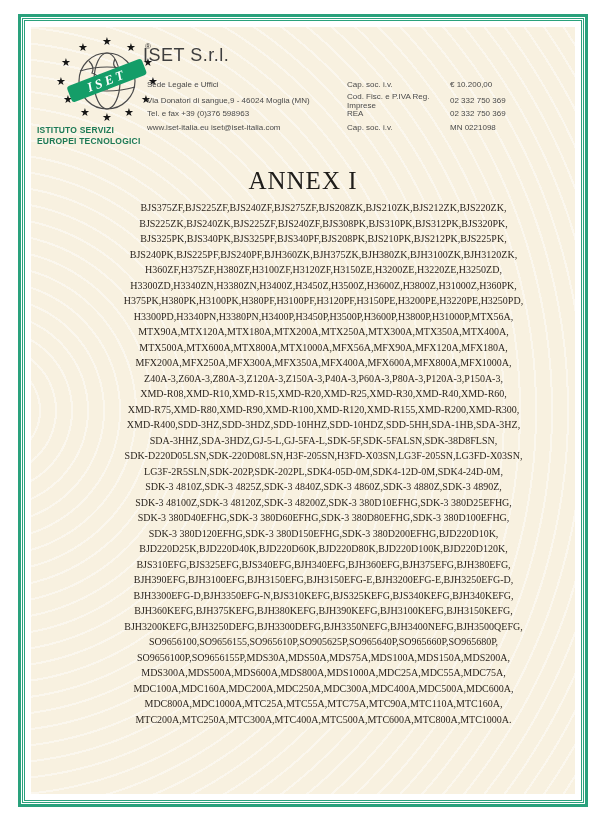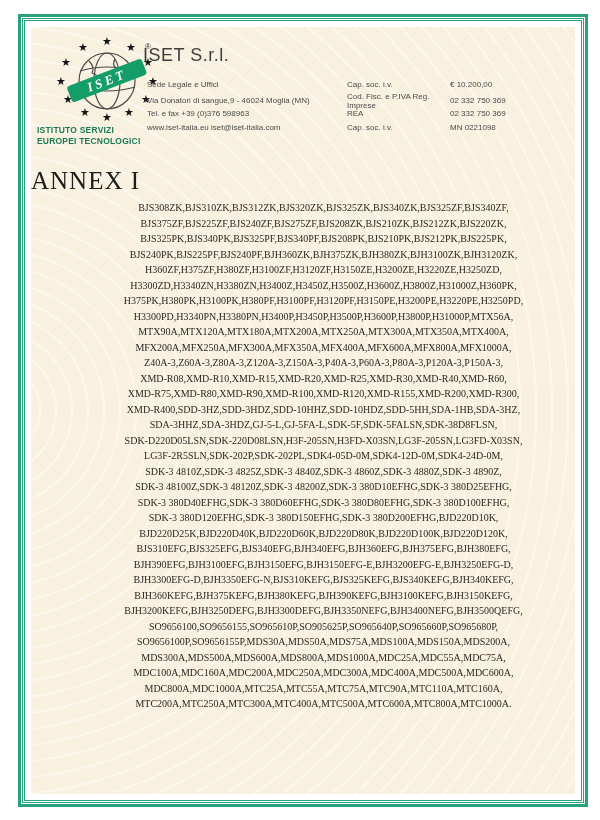--- a/index.html
+++ b/index.html
@@ -18,21 +18,21 @@
   .logo-art { position:absolute; left:0; top:0; width:124px; height:88px; }
   .org-name { position:absolute; left:-8px; top:90px; width:140px; text-align:left;
               color:#1e7a56; font-weight:bold; font-size:8.5px; line-height:10.5px; letter-spacing:.2px; }
 
   .company-name { position:absolute; left:112px; top:18px; font-size:18px; color:#3e3e3e; letter-spacing:.5px; }
   .info-grid { position:absolute; left:116px; top:50px; width:404px; font-size:8px; color:#4a4a4a; }
   .info-row { display:grid; grid-template-columns:200px 103px 1fr; height:14.5px; align-items:center; }
   .info-link { color:#4a4a4a; }
 
   
-  .title { position:absolute; left:0; right:0; top:140px; text-align:left;
+  .title { position:absolute; left:0; right:0; top:140px; text-align:center;
            font-family:"Liberation Serif", serif; font-size:25px; letter-spacing:1px; color:#1f1d1a; }
   .codes { position:absolute; left:87px; right:46px; top:173px; text-align:center;
            font-family:"Liberation Serif", serif; font-size:10px; line-height:15.5px; color:#2c2620; }
   .code-line { white-space:nowrap; }
 </style>
 </head>
 <body>
 
 <div class="canvas" style="--green:#2aa17c">
   <div class="frame">
@@ -104,29 +104,30 @@
                 <span class="info-link">iset@iset-italia.com</span>
               </span>
               <span>Cap. soc. i.v.</span>
               <span>MN 0221098</span>
             </div>
           </div>
 
           <div class="title">ANNEX I</div>
 
           <div class="codes">
-            <div class="code-line">BJS308ZK,BJS310ZK,BJS312ZK,BJS320ZK,BJS325ZK,BJS340ZK,BJS325ZF,BJS340ZF,</div>
             <div class="code-line">BJS375ZF,BJS225ZF,BJS240ZF,BJS275ZF,BJS208ZK,BJS210ZK,BJS212ZK,BJS220ZK,</div>
+            <div class="code-line">BJS225ZK,BJS240ZK,BJS225ZF,BJS240ZF,BJS308PK,BJS310PK,BJS312PK,BJS320PK,</div>
             <div class="code-line">BJS325PK,BJS340PK,BJS325PF,BJS340PF,BJS208PK,BJS210PK,BJS212PK,BJS225PK,</div>
             <div class="code-line">BJS240PK,BJS225PF,BJS240PF,BJH360ZK,BJH375ZK,BJH380ZK,BJH3100ZK,BJH3120ZK,</div>
             <div class="code-line">H360ZF,H375ZF,H380ZF,H3100ZF,H3120ZF,H3150ZE,H3200ZE,H3220ZE,H3250ZD,</div>
             <div class="code-line">H3300ZD,H3340ZN,H3380ZN,H3400Z,H3450Z,H3500Z,H3600Z,H3800Z,H31000Z,H360PK,</div>
             <div class="code-line">H375PK,H380PK,H3100PK,H380PF,H3100PF,H3120PF,H3150PE,H3200PE,H3220PE,H3250PD,</div>
             <div class="code-line">H3300PD,H3340PN,H3380PN,H3400P,H3450P,H3500P,H3600P,H3800P,H31000P,MTX56A,</div>
             <div class="code-line">MTX90A,MTX120A,MTX180A,MTX200A,MTX250A,MTX300A,MTX350A,MTX400A,</div>
+            <div class="code-line">MTX500A,MTX600A,MTX800A,MTX1000A,MFX56A,MFX90A,MFX120A,MFX180A,</div>
             <div class="code-line">MFX200A,MFX250A,MFX300A,MFX350A,MFX400A,MFX600A,MFX800A,MFX1000A,</div>
             <div class="code-line">Z40A-3,Z60A-3,Z80A-3,Z120A-3,Z150A-3,P40A-3,P60A-3,P80A-3,P120A-3,P150A-3,</div>
             <div class="code-line">XMD-R08,XMD-R10,XMD-R15,XMD-R20,XMD-R25,XMD-R30,XMD-R40,XMD-R60,</div>
             <div class="code-line">XMD-R75,XMD-R80,XMD-R90,XMD-R100,XMD-R120,XMD-R155,XMD-R200,XMD-R300,</div>
             <div class="code-line">XMD-R400,SDD-3HZ,SDD-3HDZ,SDD-10HHZ,SDD-10HDZ,SDD-5HH,SDA-1HB,SDA-3HZ,</div>
             <div class="code-line">SDA-3HHZ,SDA-3HDZ,GJ-5-L,GJ-5FA-L,SDK-5F,SDK-5FALSN,SDK-38D8FLSN,</div>
             <div class="code-line">SDK-D220D05LSN,SDK-220D08LSN,H3F-205SN,H3FD-X03SN,LG3F-205SN,LG3FD-X03SN,</div>
             <div class="code-line">LG3F-2R5SLN,SDK-202P,SDK-202PL,SDK4-05D-0M,SDK4-12D-0M,SDK4-24D-0M,</div>
             <div class="code-line">SDK-3 4810Z,SDK-3 4825Z,SDK-3 4840Z,SDK-3 4860Z,SDK-3 4880Z,SDK-3 4890Z,</div>
             <div class="code-line">SDK-3 48100Z,SDK-3 48120Z,SDK-3 48200Z,SDK-3 380D10EFHG,SDK-3 380D25EFHG,</div>

